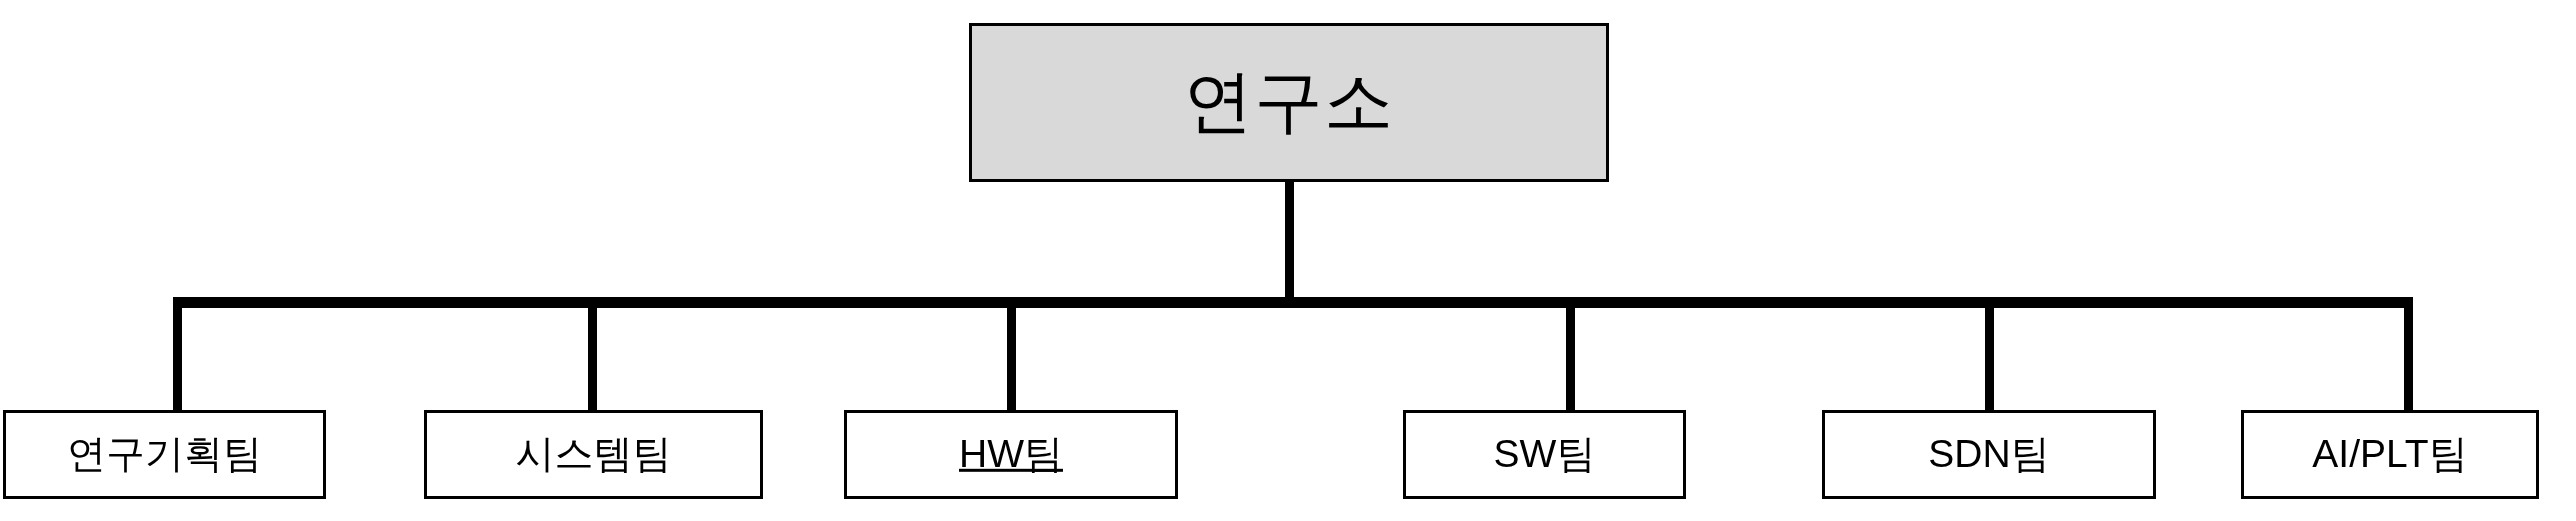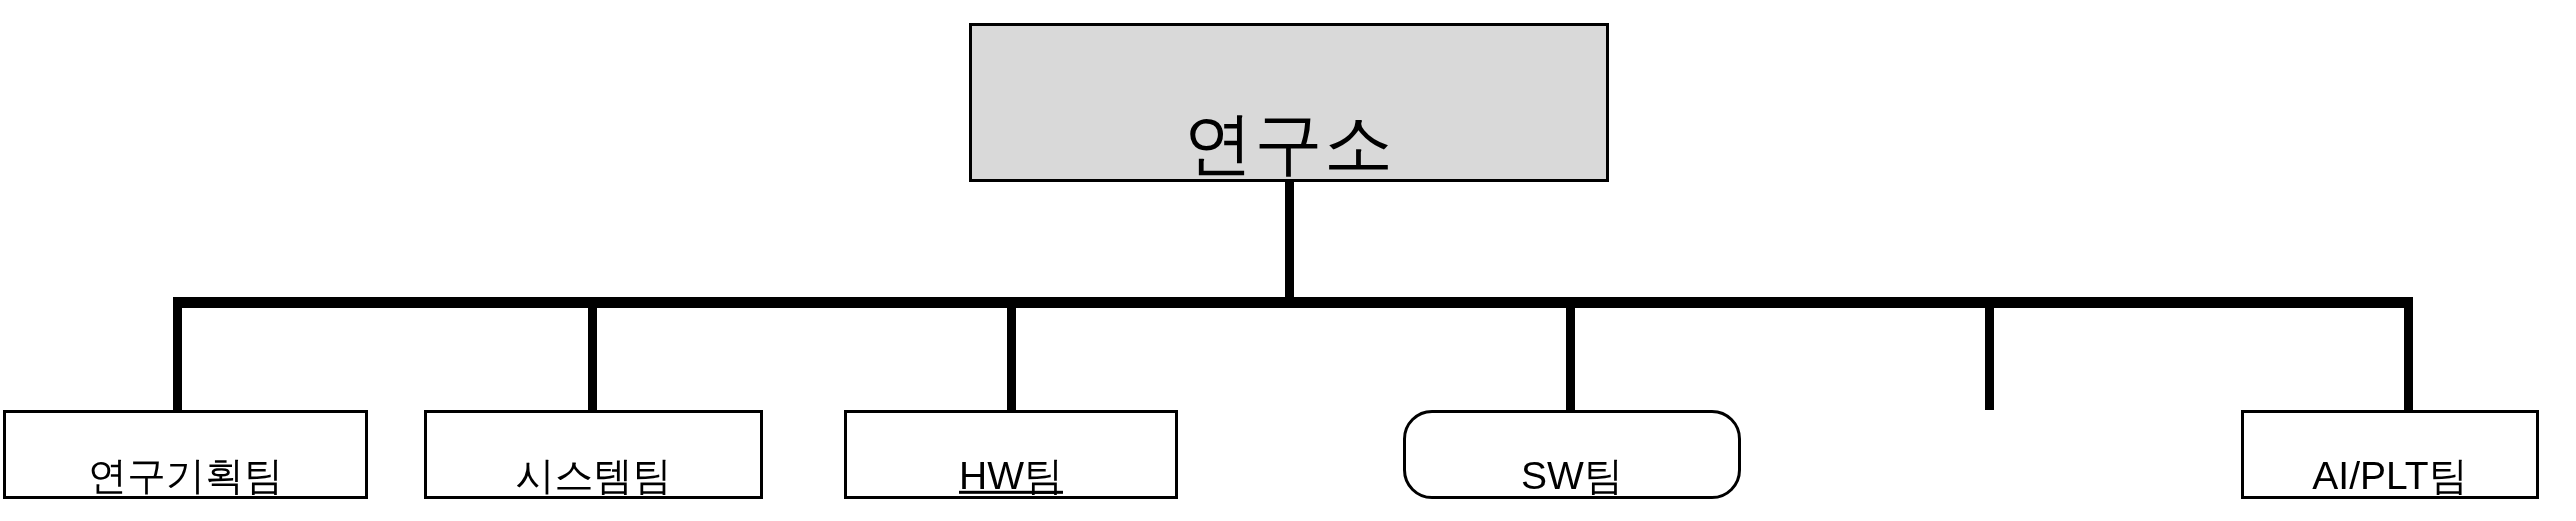--- a/index.html
+++ b/index.html
@@ -17,21 +17,21 @@
     height: 522px;
     background: #ffffff;
     overflow: hidden;
   }
 
   
   .node {
     position: absolute;
     box-sizing: border-box;
     display: flex;
-    align-items: flex-end;
+    align-items: center;
     justify-content: center;
     border: 3.1px solid #000000;
     background: #ffffff;
     color: #000000;
     text-align: center;
     line-height: 1;
     white-space: nowrap;
   }
 
   .node.root {
@@ -71,35 +71,38 @@
 
   <div class="conn h" style="left:173px; top:297px; width:2239px;"></div>
 
   <div class="conn v" style="left:173px; top:297px; height:113px;"></div>
   <div class="conn v" style="left:588px; top:297px; height:113px;"></div>
   <div class="conn v" style="left:1007px; top:297px; height:113px;"></div>
   <div class="conn v" style="left:1566px; top:297px; height:113px;"></div>
   <div class="conn v" style="left:1985px; top:297px; height:113px;"></div>
   <div class="conn v" style="left:2404px; top:297px; height:113px;"></div>
 
-  <div class="node leaf" style="left:3.1px; top:410px; width:365px; height:89px;">
+  <div class="node leaf" style="left:3.1px; top:410px; width:323px; height:89px;">
     <span class="node-label">연구기획팀</span>
   </div>
 
   <div class="node leaf" style="left:424px; top:410px; width:339px; height:89px;">
     <span class="node-label">시스템팀</span>
   </div>
 
   <div class="node leaf" style="left:844px; top:410px; width:334px; height:89px;text-decoration:underline;">
     <span class="node-label">HW팀</span>
   </div>
 
-  <div class="node leaf" style="left:1403px; top:410px; width:338px; height:89px;border-radius:29px;">
+  <div class="node leaf" style="left:1403px; top:410px; width:283px; height:89px;">
     <span class="node-label">SW팀</span>
   </div>
 
+  <div class="node leaf" style="left:1822px; top:410px; width:334px; height:89px;">
+    <span class="node-label">SDN팀</span>
+  </div>
 
   <div class="node leaf" style="left:2241px; top:410px; width:298px; height:89px;">
     <span class="node-label">AI/PLT팀</span>
   </div>
 
 </div>
 
 
 </body></html>

